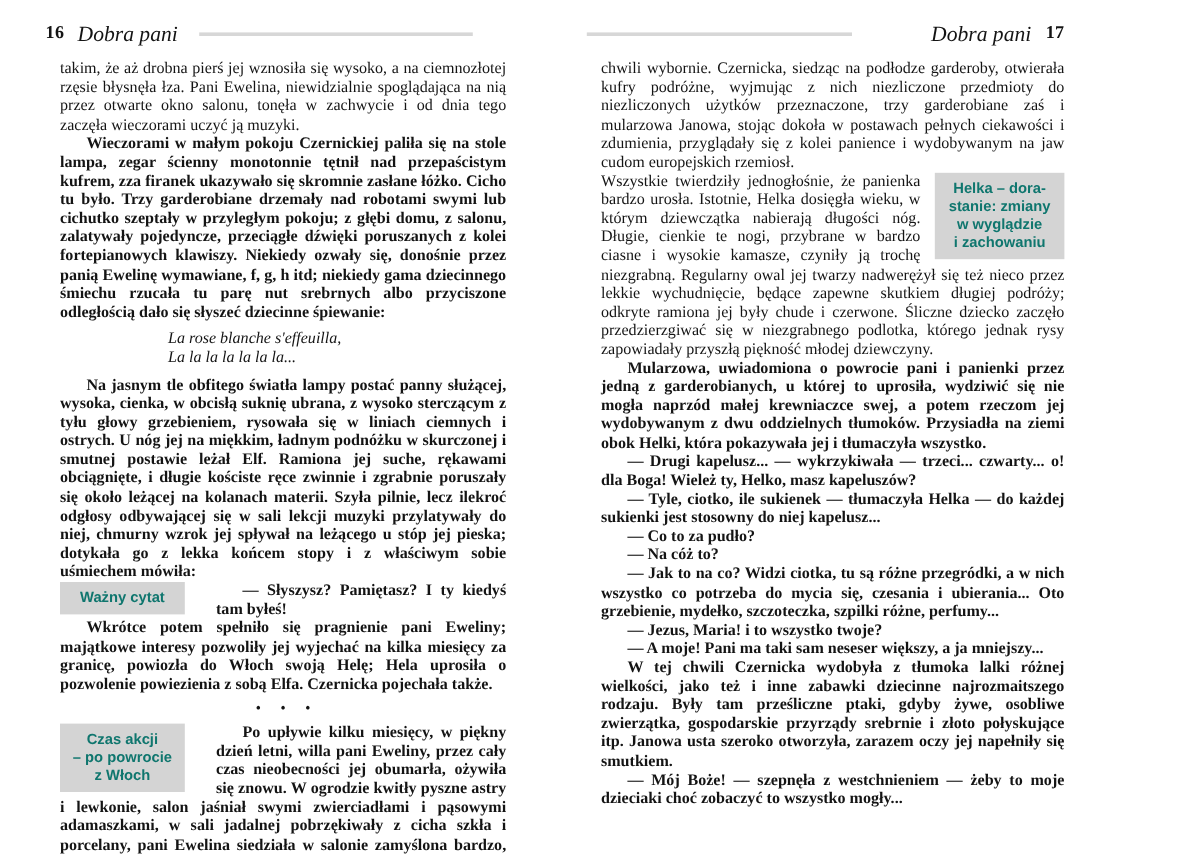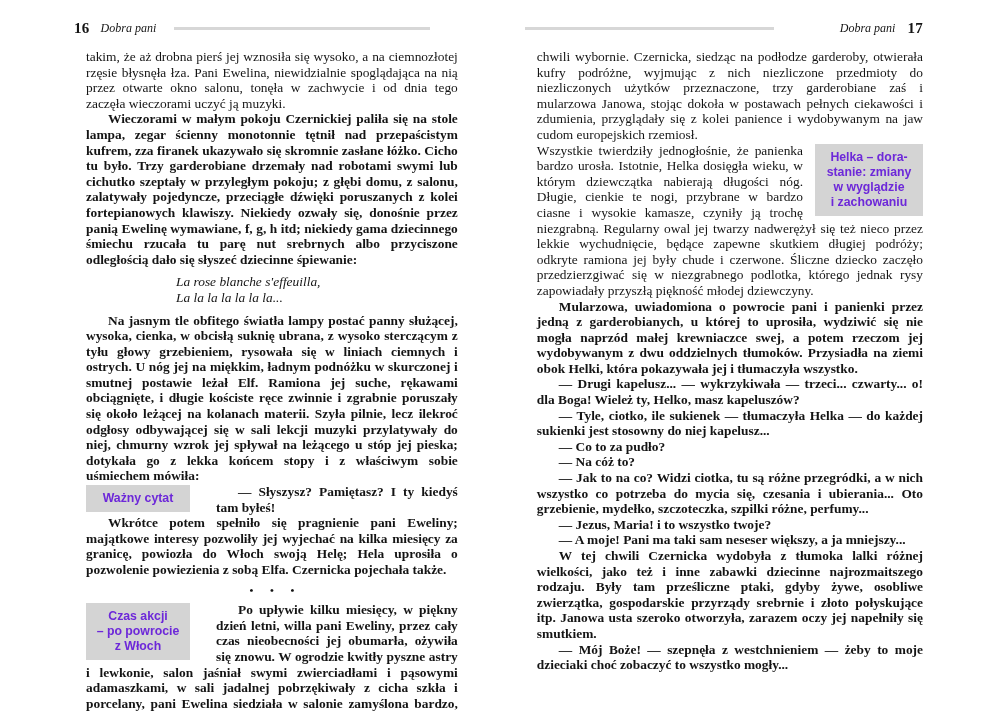--- a/index.html
+++ b/index.html
@@ -4,28 +4,28 @@
 <title>Dobra pani</title>
 <style>
   html, body {
     margin: 0; padding: 0;
     width: 1000px; height: 712px;
     background: #ffffff;
     overflow: hidden;
     font-family: "Liberation Serif", serif;
     color: #141414;
   }
-  .spread { display: flex; width: 912px; height: 712px; padding-left: 36px; }
+  .spread { display: flex; width: 912px; height: 712px; }
   .page { box-sizing: border-box; height: 712px; }
   .page-left  { width: 500px; padding: 20px 35px 0 38px; }
   .page-right { width: 500px; padding: 20px 25px 0 32px; }
 
   .page-header { display: flex; align-items: center; height: 16px; margin-bottom: 13px; }
   .pagenum { font-weight: 700; font-size: 15px; letter-spacing: .3px; }
-  .runhead { font-style: italic; font-size: 12px; white-space: nowrap; }
+  .runhead { font-style: italic; font-size: 18px; white-space: nowrap; }
   .hrule { height: 3px; background: #d7d7d7; flex: 1; }
   .page-left  .pagenum { margin-right: 11px; }
   .page-left  .hrule   { margin-left: 18px; margin-right: 28px; }
   .page-right .hrule   { margin-right: 66px; }
   .page-right .runhead { margin-right: 12px; }
 
   .body-text { font-size: 13.4px; line-height: 15.6px; text-align: justify; margin-left: 12px; }
   .body-text p { margin: 0; }
   p.indent { text-indent: 22px; font-weight: bold; }
   p.noindent { text-indent: 0; }
@@ -35,21 +35,21 @@
   .divider { text-align: center; font-size: 11px; font-weight: 700;
              letter-spacing: 7px; margin: 5px 0 4px; text-indent: 7px; }
 
   .note {
     background: #d4d4d4;
     font-family: "Liberation Sans", sans-serif;
     font-weight: 700;
     font-size: 12.3px;
     line-height: 15px;
     text-align: center;
-    color: #6d28d9;
+    color: #0f766e;
     padding: 6px 4px;
     box-sizing: content-box;
   }
   .note-left  { float: left;  width: 96px;  margin: 1px 26px 3px 0; }
   .note-right { float: right; width: 100px; margin: 1px 0 3px 12px; }
 </style>
 </head>
 <body>
 
 <div class="spread">

